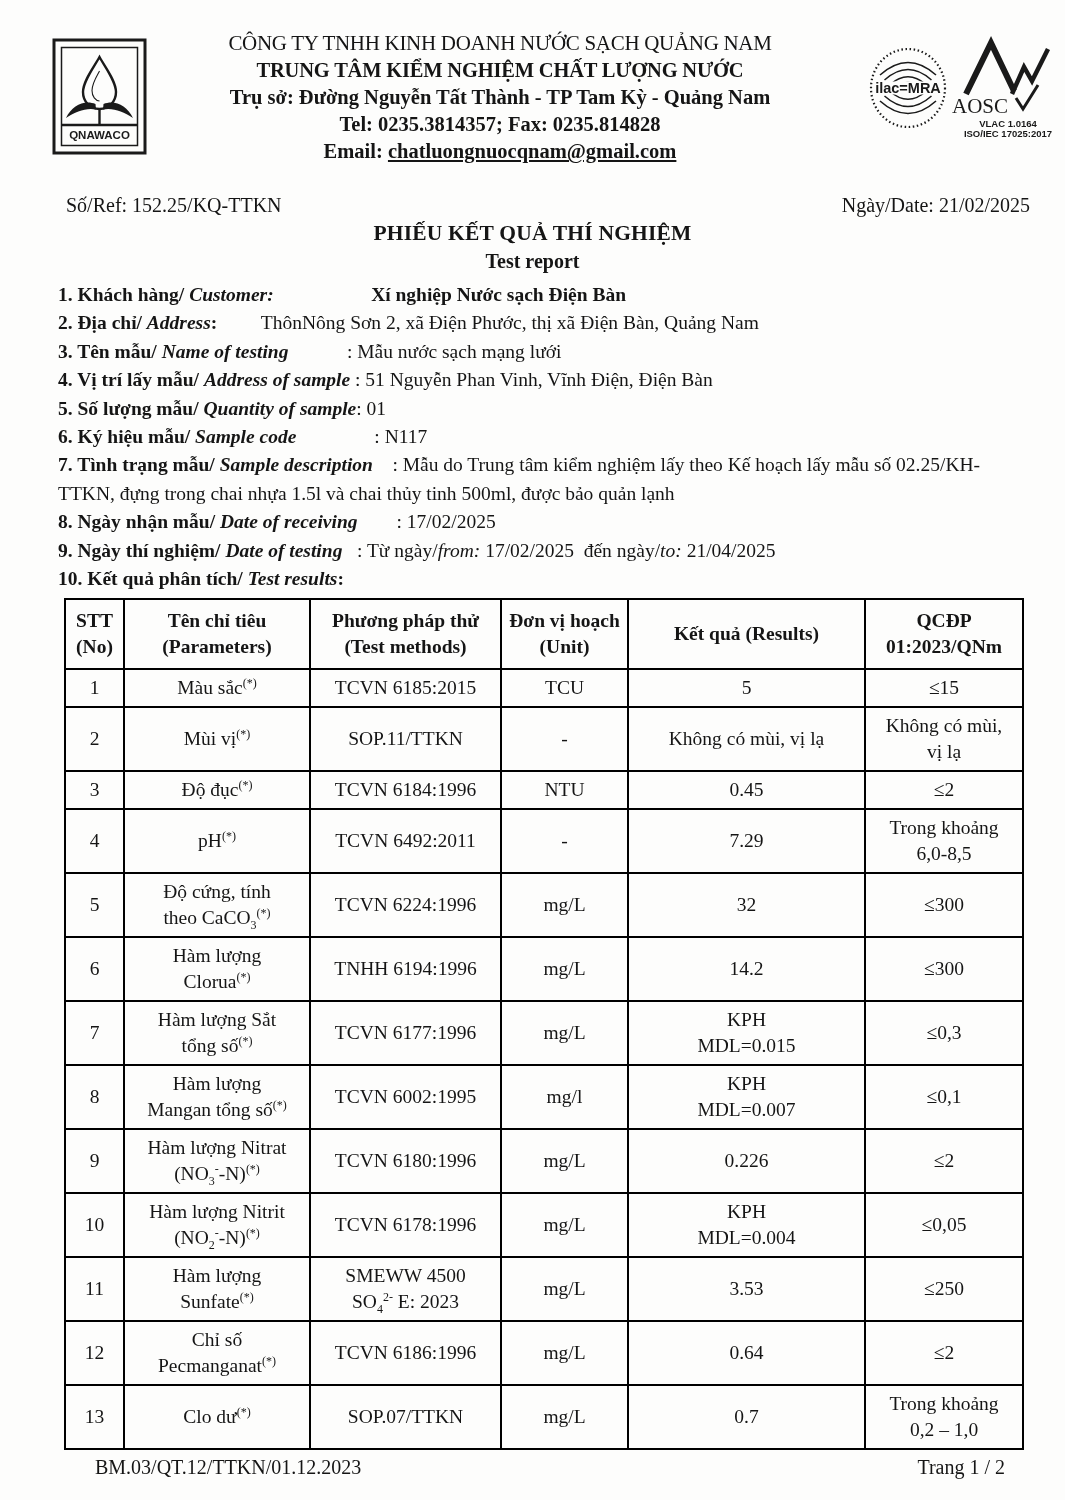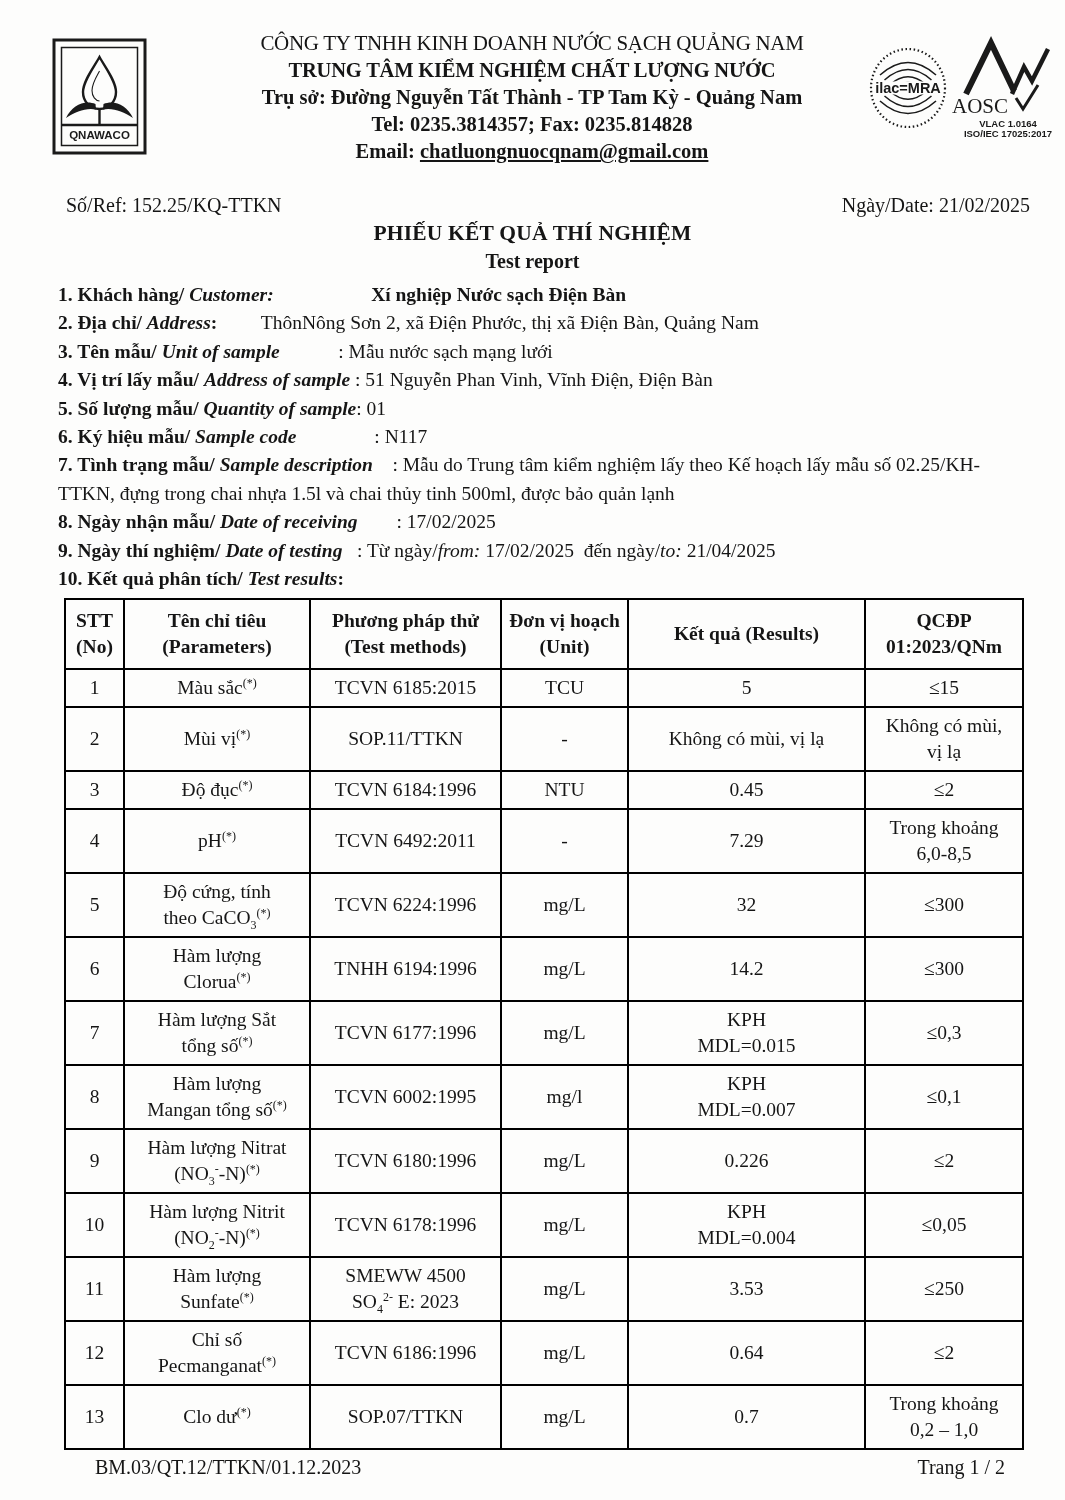--- a/index.html
+++ b/index.html
@@ -7,21 +7,21 @@
     position:relative;
     width:1065px;height:1500px;
     background:#fdfdfc;
     font-family:"Liberation Serif","DejaVu Serif",serif;
     color:#151515;
     overflow:hidden;
     margin:0 auto;
   }
   
   .logo-qnawaco{position:absolute;left:52px;top:38px;}
-  .header-center{position:absolute;left:140px;top:30px;width:720px;text-align:center;padding-left:32px;}
+  .header-center{position:absolute;left:140px;top:30px;width:720px;text-align:center;}
   .hl{line-height:27px;font-size:20.5px;}
   .hl.company{font-size:21px;font-weight:normal;letter-spacing:-0.3px;}
   .hl.center-name{font-weight:bold;letter-spacing:-0.2px;}
   .hl.hq{font-weight:bold;}
   .hl.tel{font-weight:bold;}
   .hl.email-line{font-weight:bold;}
   .email-addr{font-weight:bold;text-decoration:underline;}
   .logo-ilac{position:absolute;left:868px;top:46px;}
   .logo-aosc{position:absolute;left:950px;top:36px;}
   
@@ -113,21 +113,21 @@
     <span>Số/Ref: 152.25/KQ-TTKN</span>
     <span>Ngày/Date: 21/02/2025</span>
   </div>
 
   <div class="doc-title">PHIẾU KẾT QUẢ THÍ NGHIỆM</div>
   <div class="doc-subtitle">Test report</div>
 
   <div class="info-list">
     <div class="info-item"><span class="r-b">1. Khách hàng/ </span><span class="r-bi">Customer:</span><span class="r-b">                    Xí nghiệp Nước sạch Điện Bàn</span></div>
     <div class="info-item"><span class="r-b">2. Địa chỉ/ </span><span class="r-bi">Address</span><span class="r-b">:</span><span class="r-r">         ThônNông Sơn 2, xã Điện Phước, thị xã Điện Bàn, Quảng Nam</span></div>
-    <div class="info-item"><span class="r-b">3. Tên mẫu/ </span><span class="r-bi">Unit of sample</span><span class="r-r">            : Mẫu nước sạch mạng lưới</span></div>
+    <div class="info-item"><span class="r-b">3. Tên mẫu/ </span><span class="r-bi">Name of testing</span><span class="r-r">            : Mẫu nước sạch mạng lưới</span></div>
     <div class="info-item"><span class="r-b">4. Vị trí lấy mẫu/ </span><span class="r-bi">Address of sample</span><span class="r-r"> : 51 Nguyễn Phan Vinh, Vĩnh Điện, Điện Bàn</span></div>
     <div class="info-item"><span class="r-b">5. Số lượng mẫu/ </span><span class="r-bi">Quantity of sample</span><span class="r-r">: 01</span></div>
     <div class="info-item"><span class="r-b">6. Ký hiệu mẫu/ </span><span class="r-bi">Sample code</span><span class="r-r">                : N117</span></div>
     <div class="info-item"><span class="r-b">7. Tình trạng mẫu/ </span><span class="r-bi">Sample description</span><span class="r-r">    : Mẫu do Trung tâm kiểm nghiệm lấy theo Kế hoạch lấy mẫu số 02.25/KH-TTKN, đựng trong chai nhựa 1.5l và chai thủy tinh 500ml, được bảo quản lạnh</span></div>
     <div class="info-item"><span class="r-b">8. Ngày nhận mẫu/ </span><span class="r-bi">Date of receiving</span><span class="r-r">        : 17/02/2025</span></div>
     <div class="info-item"><span class="r-b">9. Ngày thí nghiệm/ </span><span class="r-bi">Date of testing</span><span class="r-r">   : Từ ngày/</span><span class="r-i">from:</span><span class="r-r"> 17/02/2025  đến ngày/</span><span class="r-i">to:</span><span class="r-r"> 21/04/2025</span></div>
     <div class="info-item"><span class="r-b">10. Kết quả phân tích/ </span><span class="r-bi">Test results</span><span class="r-b">:</span></div>
   </div>
 
   <table class="results">

